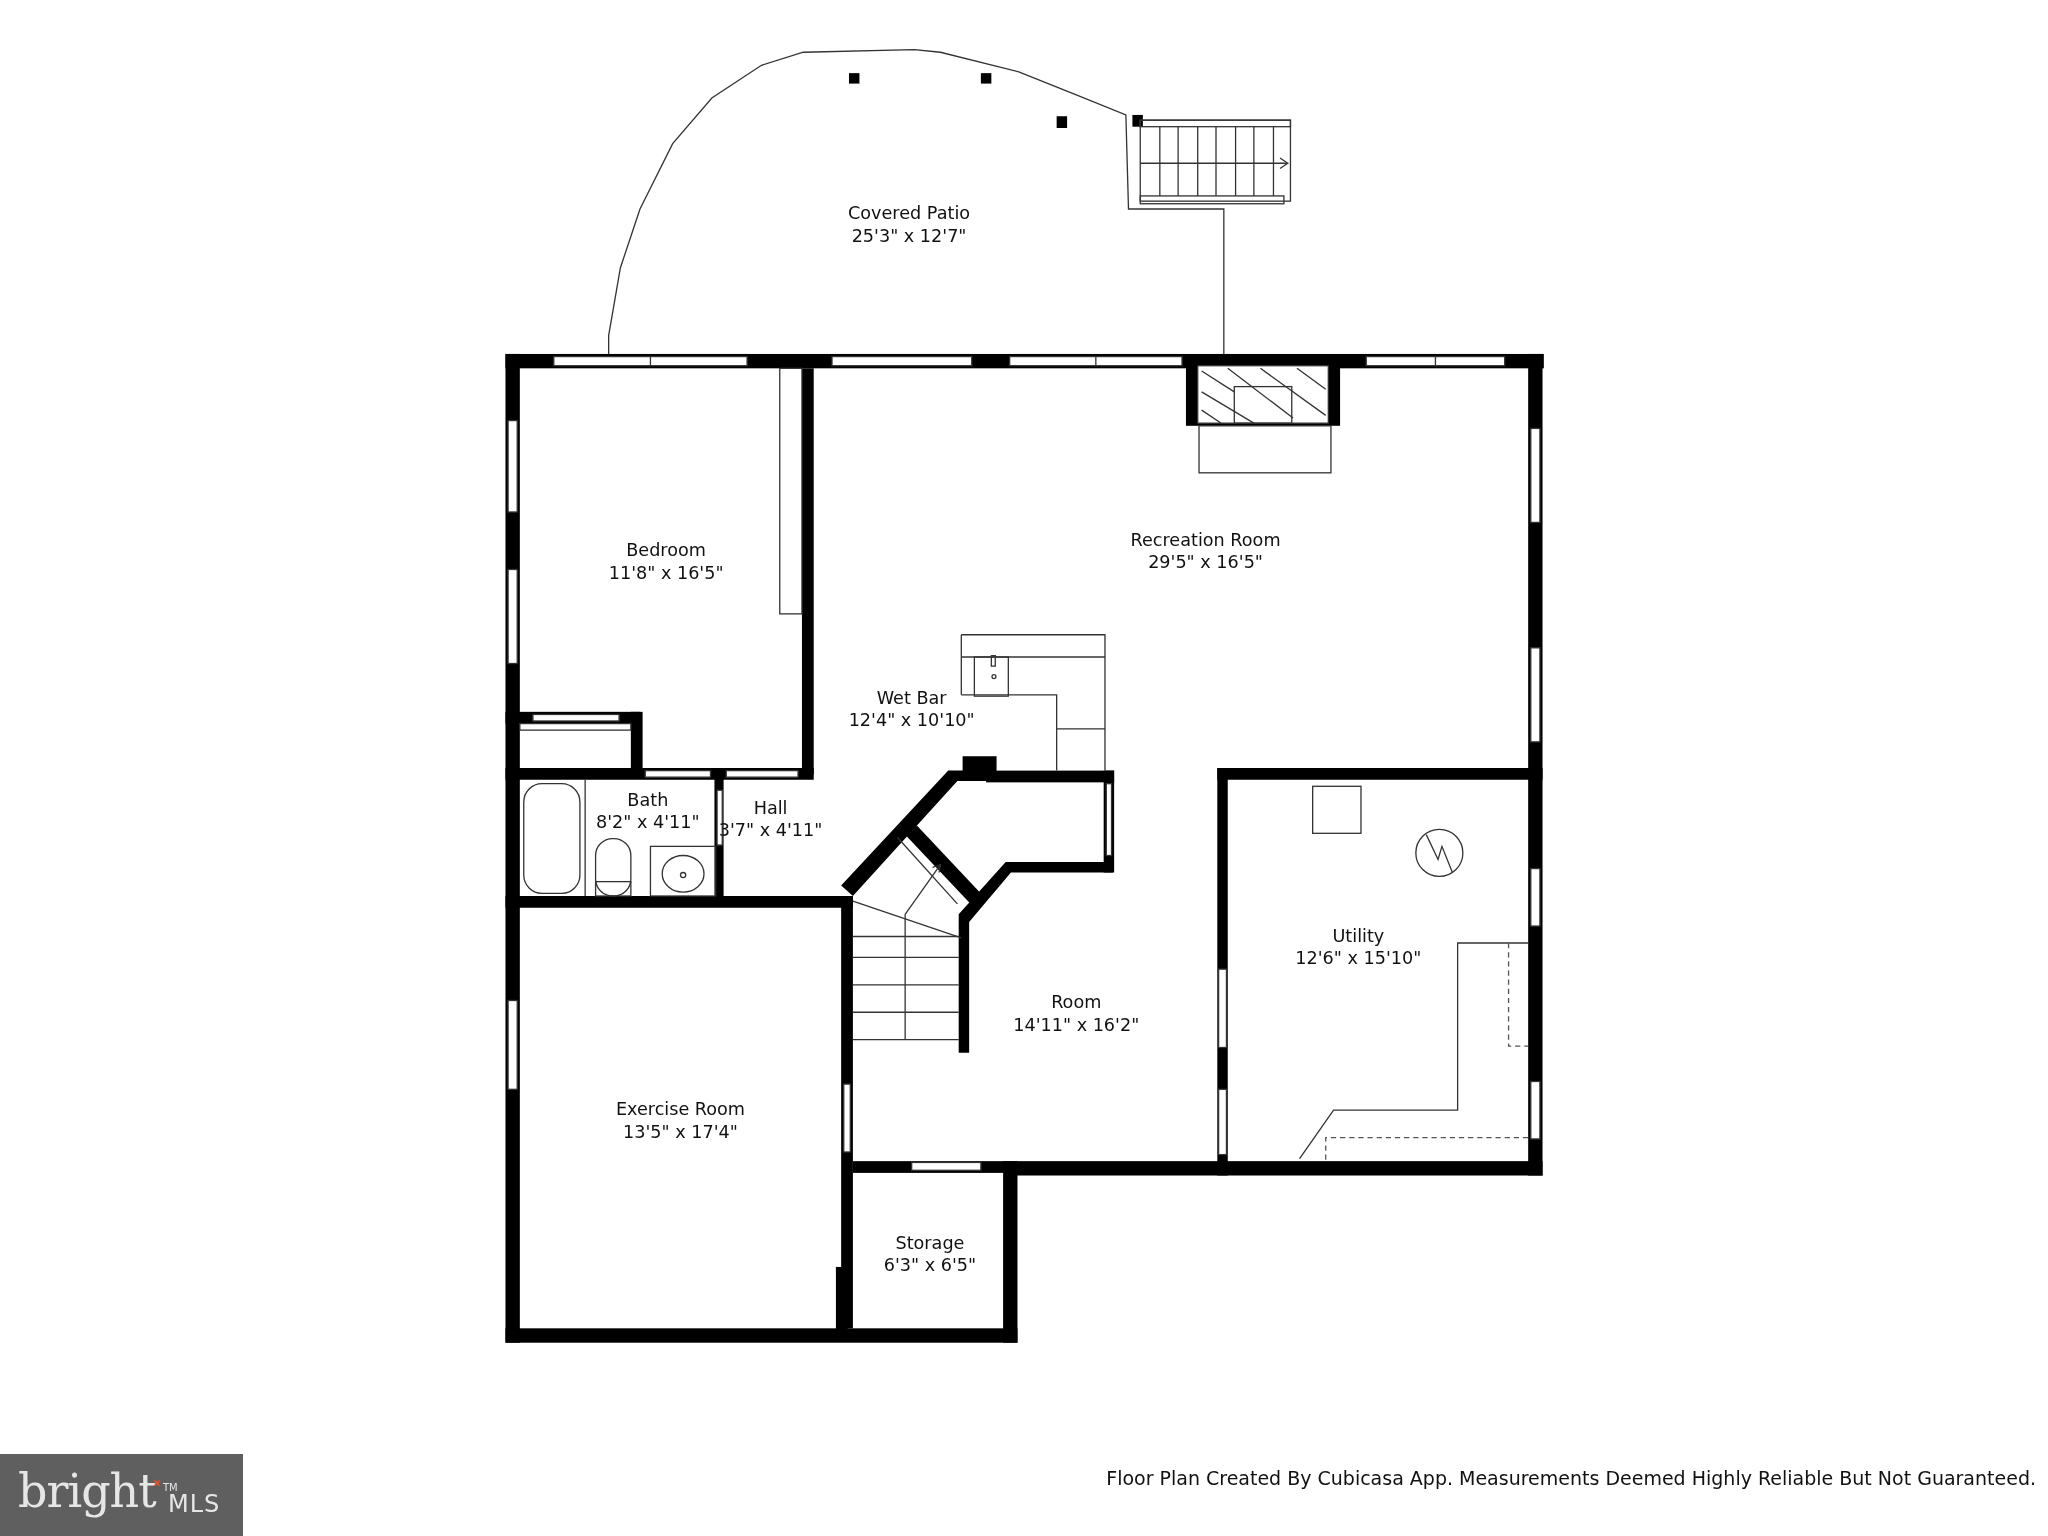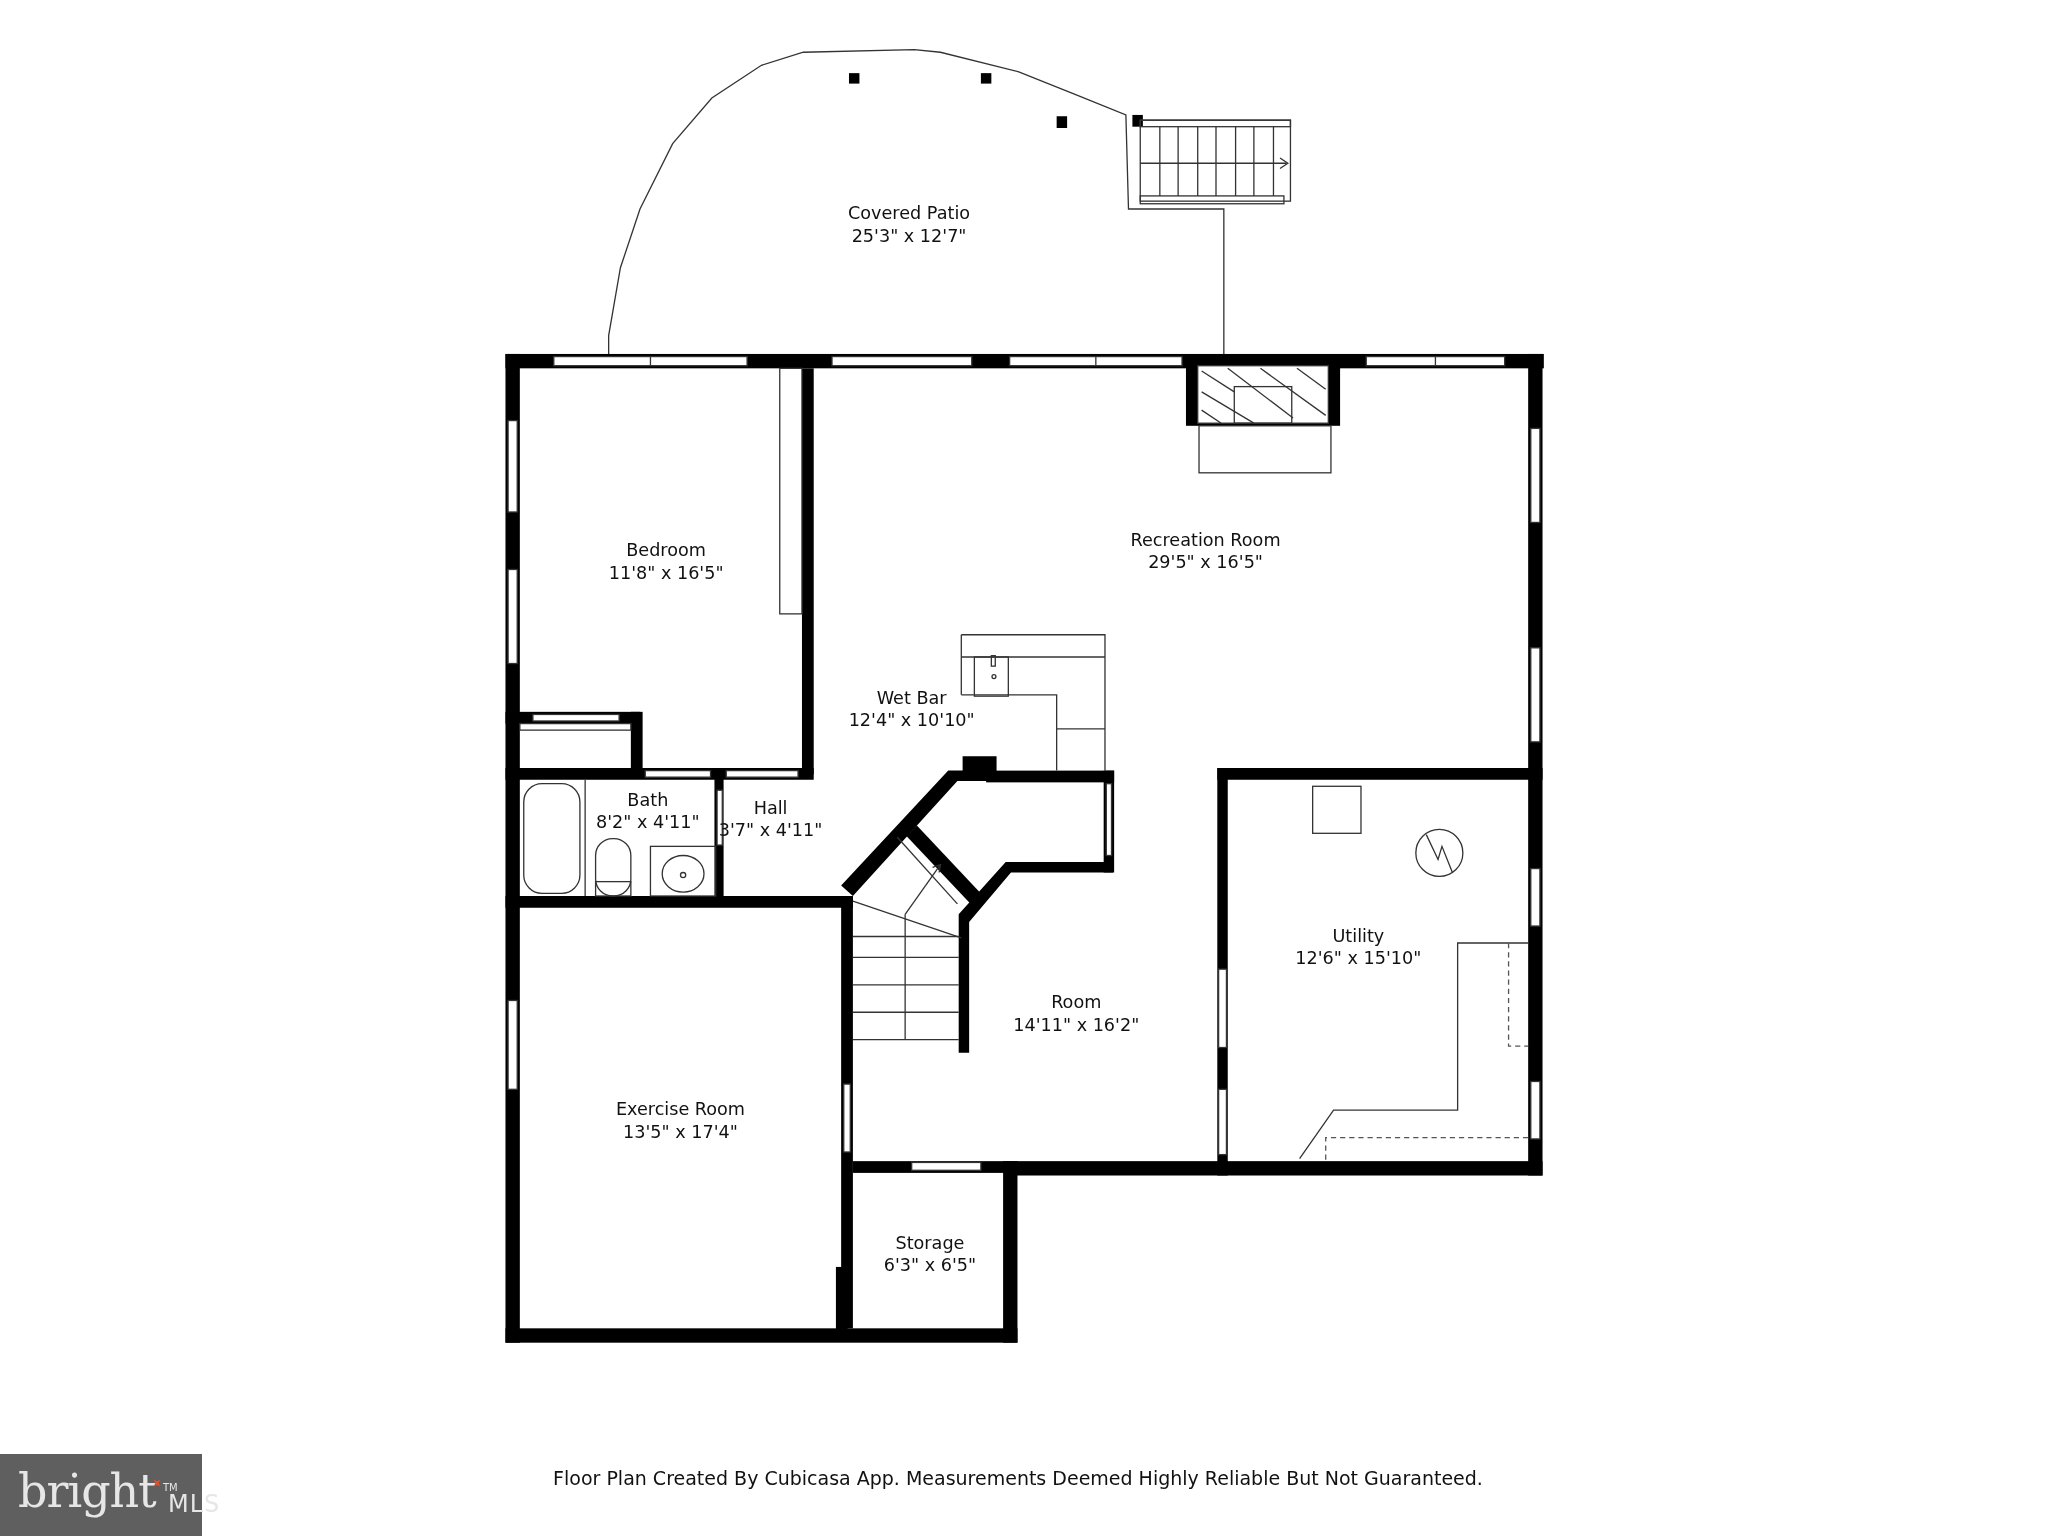--- a/index.html
+++ b/index.html
@@ -2,22 +2,22 @@
 <html><head>
 <meta charset="utf-8">
 <style>
   html, body { margin:0; padding:0; background:#ffffff; }
   body { width:2048px; height:1536px; position:relative; overflow:hidden; font-family:"DejaVu Sans", sans-serif; }
   #plan { position:absolute; left:0; top:0; width:2048px; height:1536px; }
   .room-label { font-family:"DejaVu Sans", sans-serif; font-size:13.5px; fill:#111; text-anchor:middle; }
   .wall { fill:#000; }
   .thin { fill:none; stroke:#333; stroke-width:1; }
   .win { fill:#fff; stroke:#333; stroke-width:1; }
-  #footer { position:absolute; left:0; top:1467px; width:2036px; text-align:center; font-size:19px; color:#111; font-family:"DejaVu Sans", sans-serif; }
-  #logo { position:absolute; left:0; top:1454px; width:202px; height:82px; background:#5f5f5f; }
+  #footer { position:absolute; left:0; top:1467px; width:2036px; text-align:right; font-size:19px; color:#111; font-family:"DejaVu Sans", sans-serif; }
+  #logo { position:absolute; left:0; top:1454px; width:243px; height:82px; background:#5f5f5f; }
   #logo .bright { position:absolute; left:18px; top:10px; font-family:"DejaVu Serif", serif; font-size:46px; color:#e6e6e6; letter-spacing:-1px; }
   #logo .star { position:absolute; left:150px; top:22px; width:14px; height:14px; background:#e0512d; transform:rotate(45deg) scale(0.7,0.7); clip-path:polygon(50% 0,62% 38%,100% 50%,62% 62%,50% 100%,38% 62%,0 50%,38% 38%); }
   #logo .tm { position:absolute; left:163px; top:28px; font-size:10px; color:#e6e6e6; }
   #logo .mls { position:absolute; left:168px; top:36px; font-size:24px; color:#e6e6e6; letter-spacing:1px; }
 </style>
 </head>
 <body>
 
 <svg id="plan" viewBox="0 0 1568 1176" xmlns="http://www.w3.org/2000/svg">
 

